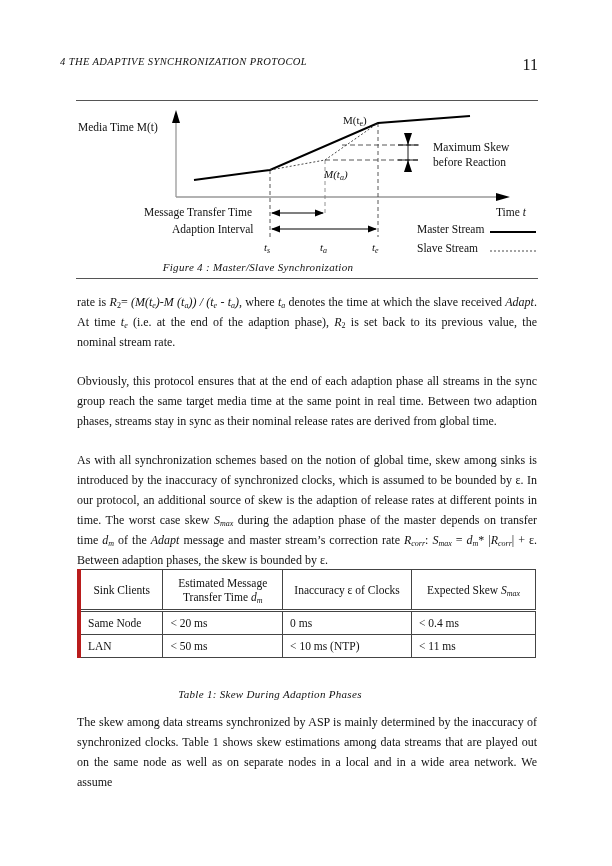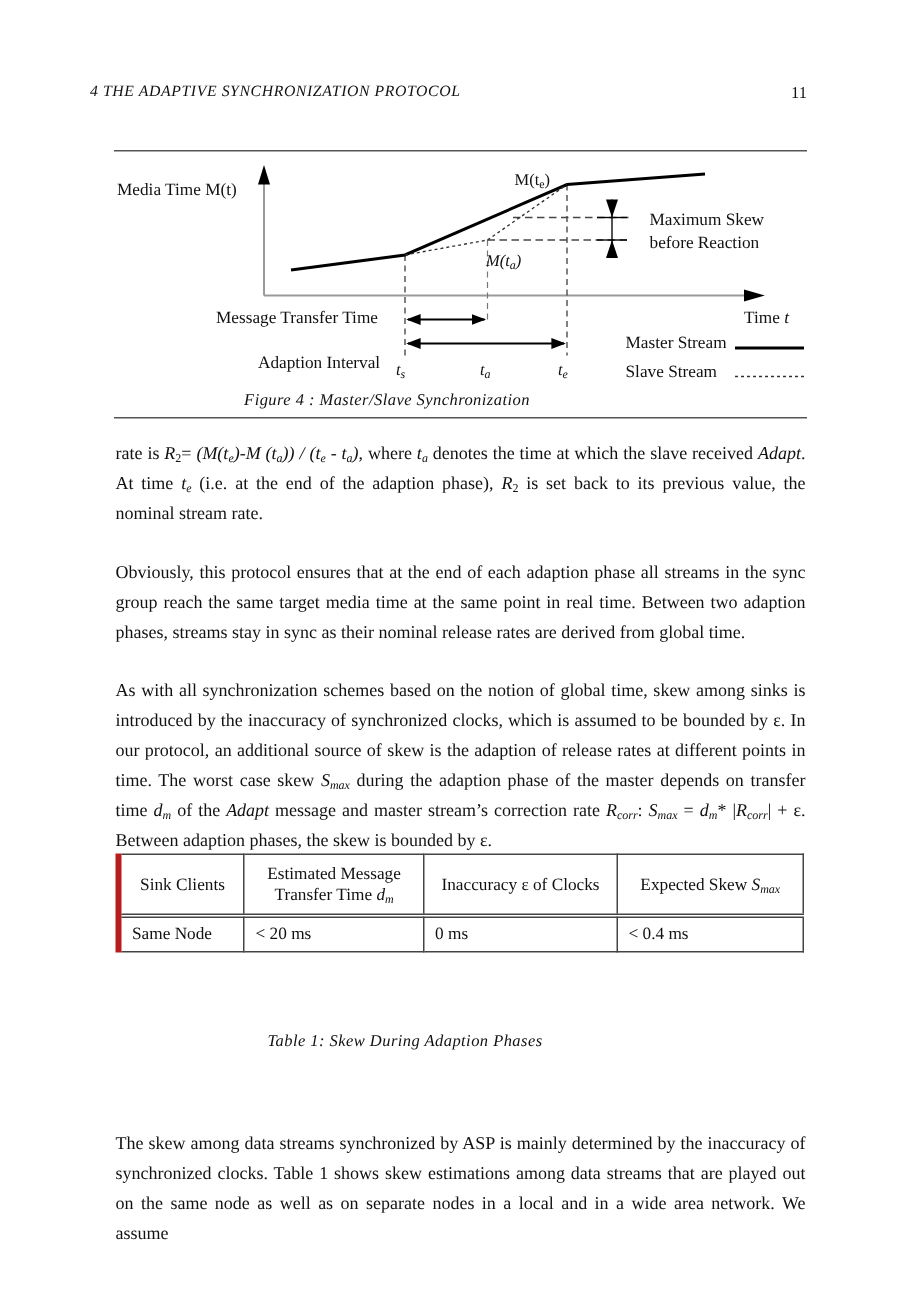--- a/index.html
+++ b/index.html
@@ -1,20 +1,20 @@
 <!DOCTYPE html>
 <html><head>
 <meta charset="utf-8">
 <style>
   html, body { margin:0; padding:0; background:#ffffff; }
   body { width:612px; height:866px; position:relative; overflow:hidden;
          font-family:"Liberation Serif", "DejaVu Serif", serif; color:#111; }
   .abs { position:absolute; }
   .running-head { top:56px; left:60px; font-size:10.5px; font-style:italic; letter-spacing:0.4px; }
-  .page-num { top:56px; right:74px; font-size:11px; }
+  .page-num { top:56px; right:74px; font-size:16px; }
   .rule { position:absolute; left:76px; width:462px; height:0; border-top:1.2px solid #555; }
   .fig-text { position:absolute; font-size:11.5px; white-space:nowrap; }
   .fig-caption { position:absolute; top:261px; left:0; width:516px; text-align:center; font-size:11px; font-style:italic; letter-spacing:0.3px; }
   .para { position:absolute; left:77px; width:460px; font-size:12px; line-height:20px; text-align:justify; }
   .para i { font-style:italic; }
   sub { font-size:8px; vertical-align:-2px; line-height:0; }
   table.skew { position:absolute; top:569px; left:77px; width:459px; border-collapse:collapse; font-size:11.5px; }
   table.skew td, table.skew th { border:1px solid #444; padding:0 7px; font-weight:normal; }
   table.skew th { height:39px; text-align:center; line-height:14px; }
   table.skew thead tr { border-bottom:3px double #444; }
@@ -71,21 +71,21 @@
 
 <div class="fig-text" style="top:121px;left:78px;">
   <span>Media Time M(t)</span>
 </div>
 <div class="fig-text" style="top:114px;left:343px;font-size:11px;">M(t<sub>e</sub>)</div>
 <div class="fig-text" style="top:168px;left:324px;font-style:italic;font-size:11px;">M(t<sub>a</sub>)</div>
 <div class="fig-text" style="top:141px;left:433px;">Maximum Skew</div>
 <div class="fig-text" style="top:156px;left:433px;">before Reaction</div>
 <div class="fig-text" style="top:206px;left:144px;text-align:right;">Message Transfer Time</div>
 <div class="fig-text" style="top:206px;left:496px;">Time <i>t</i></div>
-<div class="fig-text" style="top:236px;left:172px;">Adaption Interval</div>
+<div class="fig-text" style="top:223px;left:172px;">Adaption Interval</div>
 <div class="fig-text" style="top:223px;left:417px;">Master Stream</div>
 <div class="fig-text" style="top:242px;left:417px;">Slave Stream</div>
 <div class="fig-text" style="top:241px;left:264px;font-style:italic;font-size:11px;">t<sub>s</sub></div>
 <div class="fig-text" style="top:241px;left:320px;font-style:italic;font-size:11px;">t<sub>a</sub></div>
 <div class="fig-text" style="top:241px;left:372px;font-style:italic;font-size:11px;">t<sub>e</sub></div>
 
 <div class="fig-caption">Figure 4 :  Master/Slave Synchronization</div>
 <div class="rule" style="top:278px;"></div>
 
 <div class="para" style="top:292px;" id="p1">rate is <i>R</i><sub>2</sub>= <i>(M(t<sub>e</sub>)-M (t<sub>a</sub>)) / (t<sub>e</sub> - t<sub>a</sub>)</i>, where <i>t<sub>a</sub></i> denotes the time at which the slave received <i>Adapt</i>. At time <i>t<sub>e</sub></i> (i.e. at the end of the adaption phase), <i>R</i><sub>2</sub> is set back to its previous value, the nominal stream rate.</div>
@@ -101,17 +101,23 @@
         <th style="width: 133px;">Expected Skew <i>S<sub>max</sub></i></th>
       </tr>
   </thead>
   <tbody id="tbody">
       <tr>
         <td>Same Node</td>
         <td>&lt; 20 ms</td>
         <td>0 ms</td>
         <td>&lt; 0.4 ms</td>
       </tr>
+      <tr>
+        <td>LAN</td>
+        <td>&lt; 50 ms</td>
+        <td>&lt; 10 ms (NTP)</td>
+        <td>&lt; 11 ms</td>
+      </tr>
     </tbody>
 </table>
 <div class="table-caption">Table 1: Skew During Adaption Phases</div>
 
-<div class="para" style="top:752px;">The skew among data streams synchronized by ASP is mainly determined by the inaccuracy of synchronized clocks. Table 1 shows skew estimations among data streams that are played out on the same node as well as on separate nodes in a local and in a wide area network. We assume</div>
+<div class="para" style="top:712px;">The skew among data streams synchronized by ASP is mainly determined by the inaccuracy of synchronized clocks. Table 1 shows skew estimations among data streams that are played out on the same node as well as on separate nodes in a local and in a wide area network. We assume</div>
 
 </body></html>

